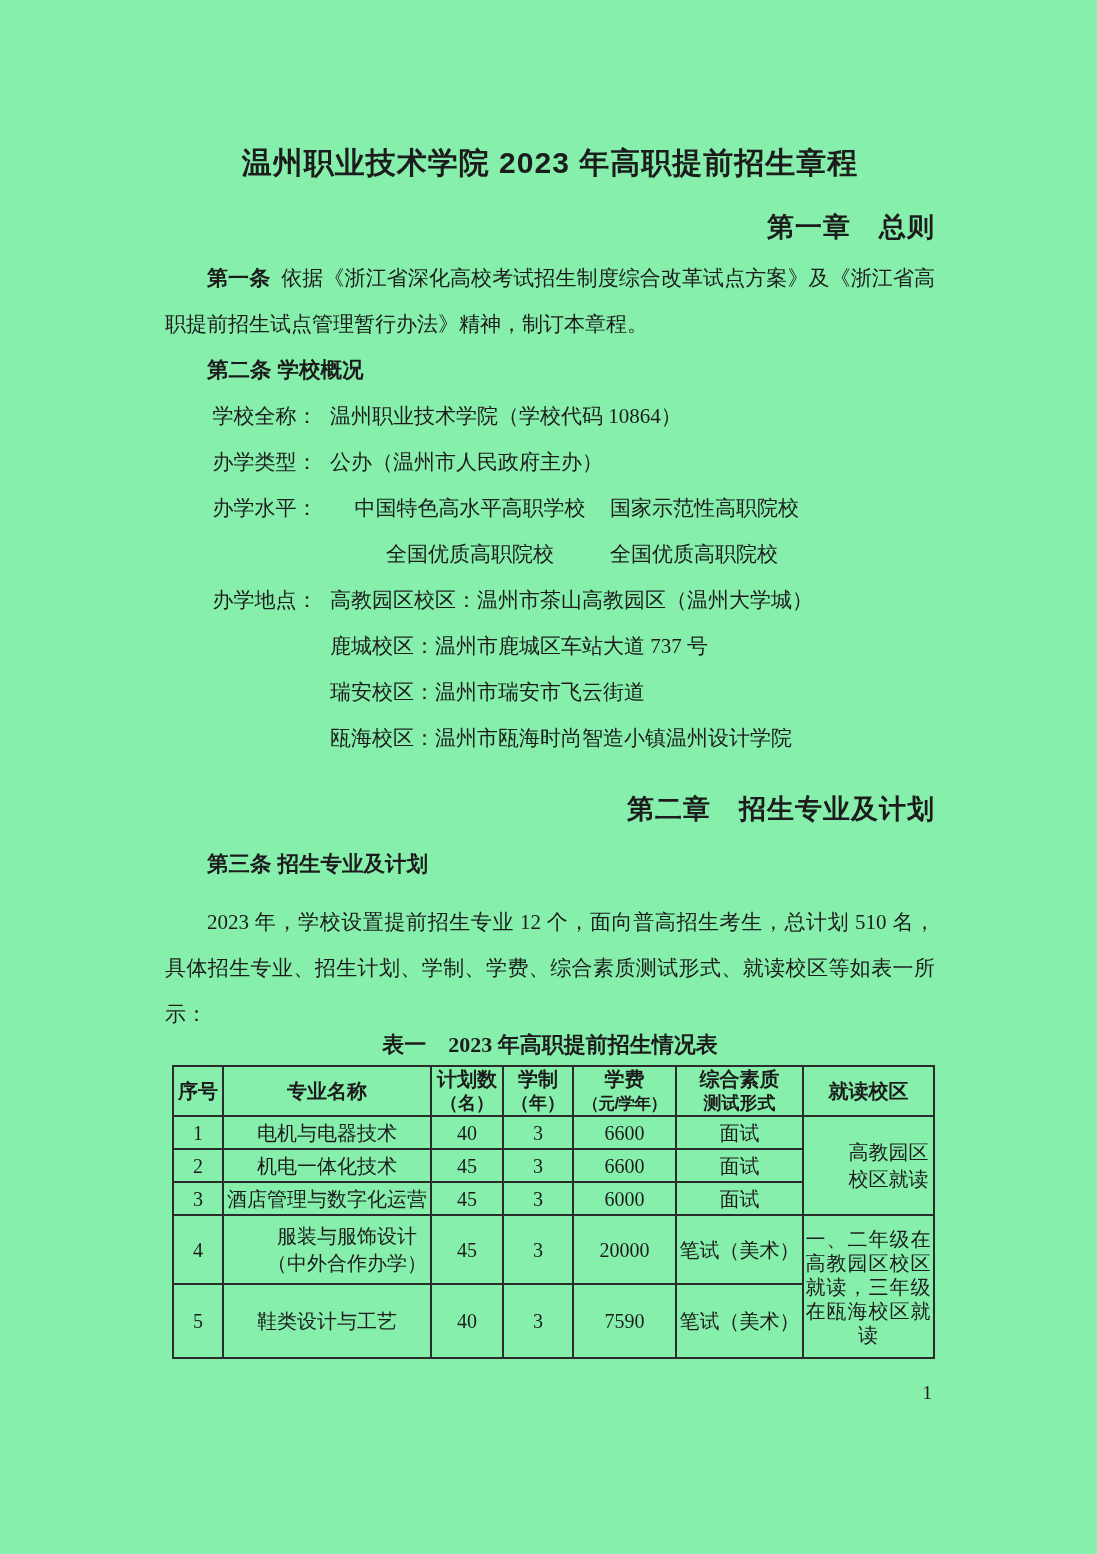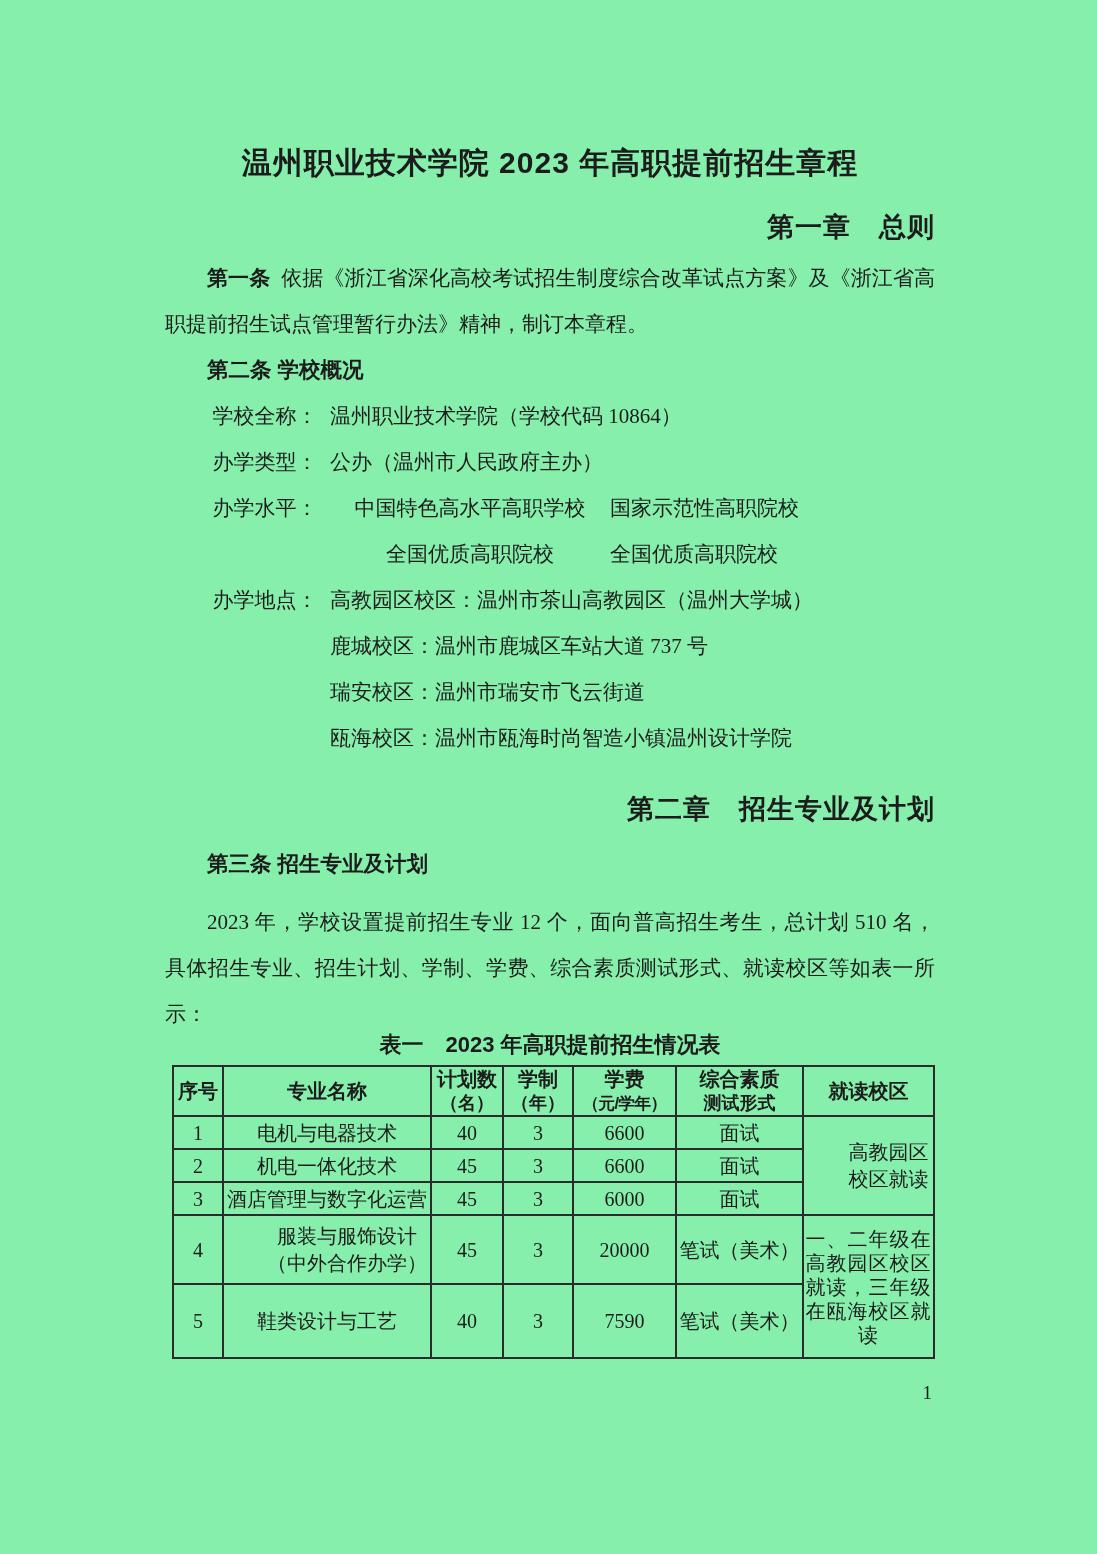--- a/index.html
+++ b/index.html
@@ -63,21 +63,21 @@
     padding-left: 35px;
     font-size: 21px;
     line-height: 46px;
     white-space: nowrap;
   }
   .info-label { width: 130px; flex: 0 0 130px; text-align: center; }
   .info-item1 { width: 280px; flex: 0 0 280px; text-align: center; }
   .intro-par { margin-top: 12px; }
   .table-caption {
     margin: -8px 0 0 0;
-    font-family: Liberation Sans, sans-serif;
+    font-family: Liberation Serif, serif;
     font-weight: bold;
     font-size: 22px;
     line-height: 32px;
     text-align: center;
   }
   table.adm {
     border-collapse: collapse;
     margin: 4px 0 0 7px;
     table-layout: fixed;
     width: 761px;

